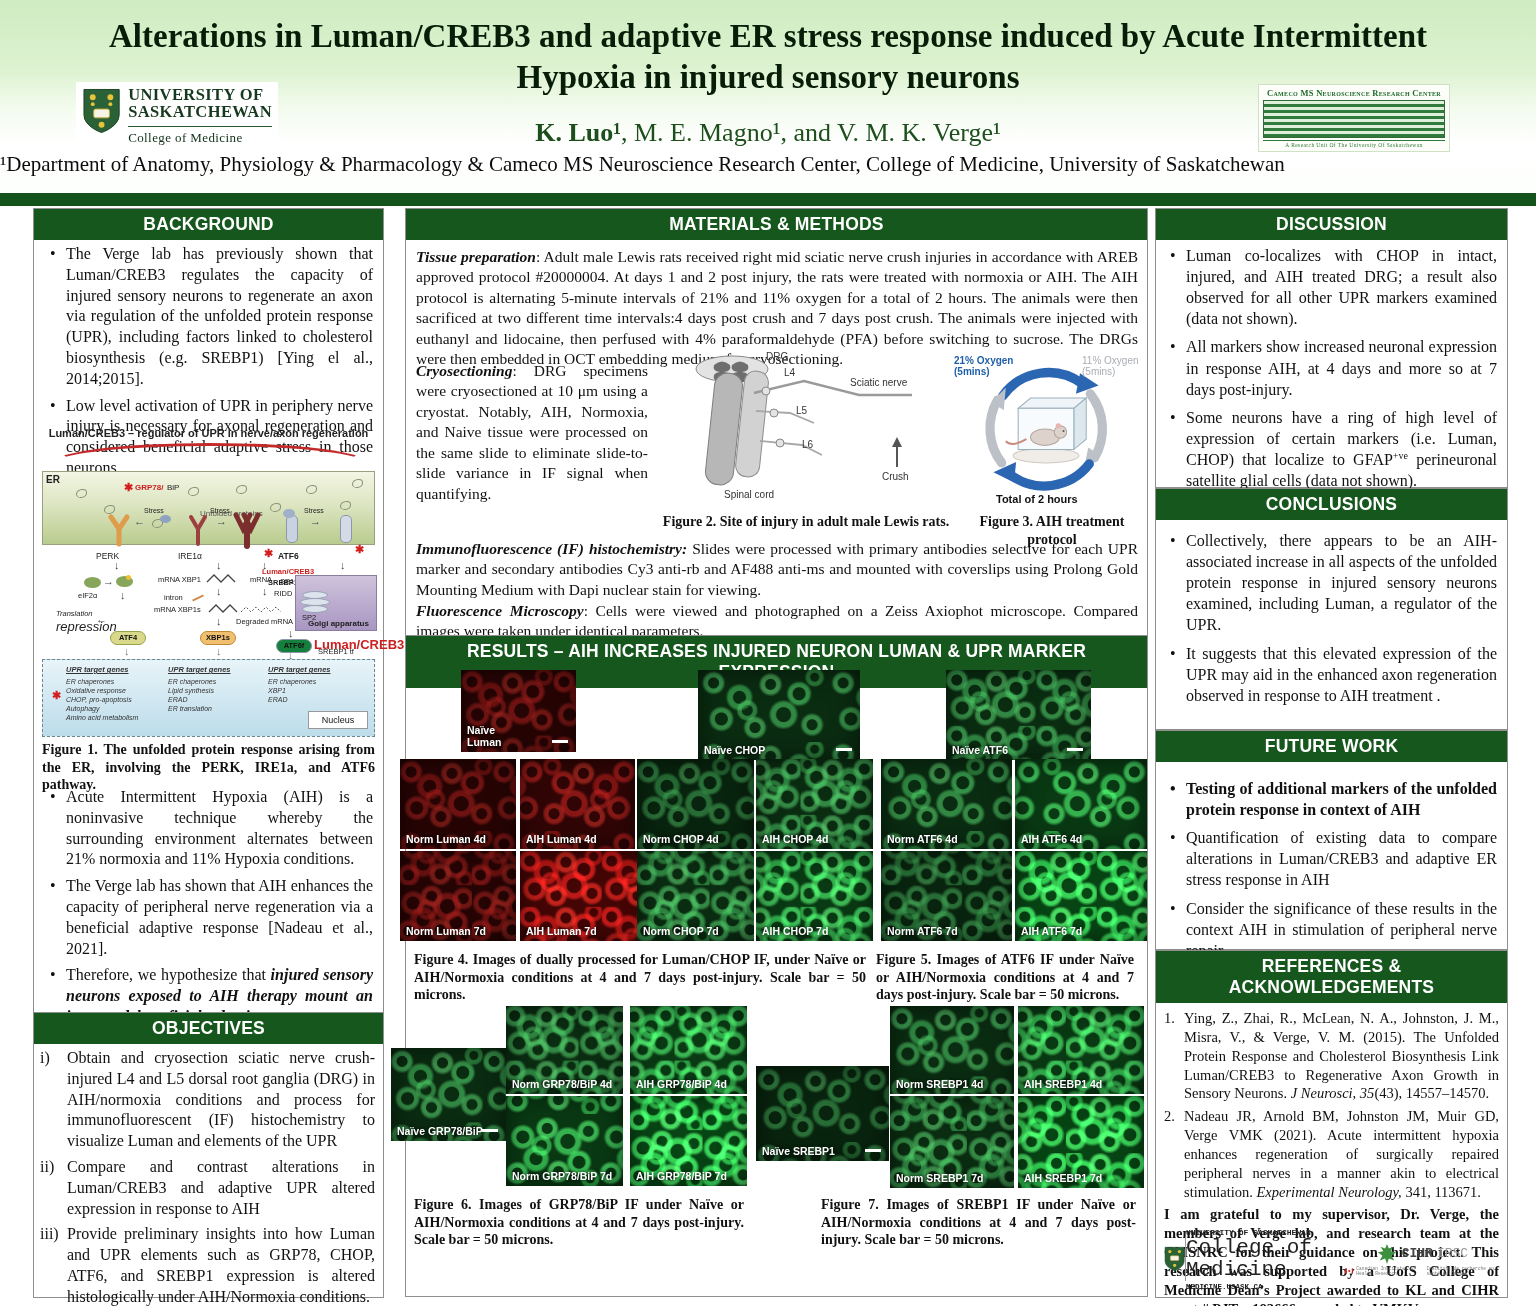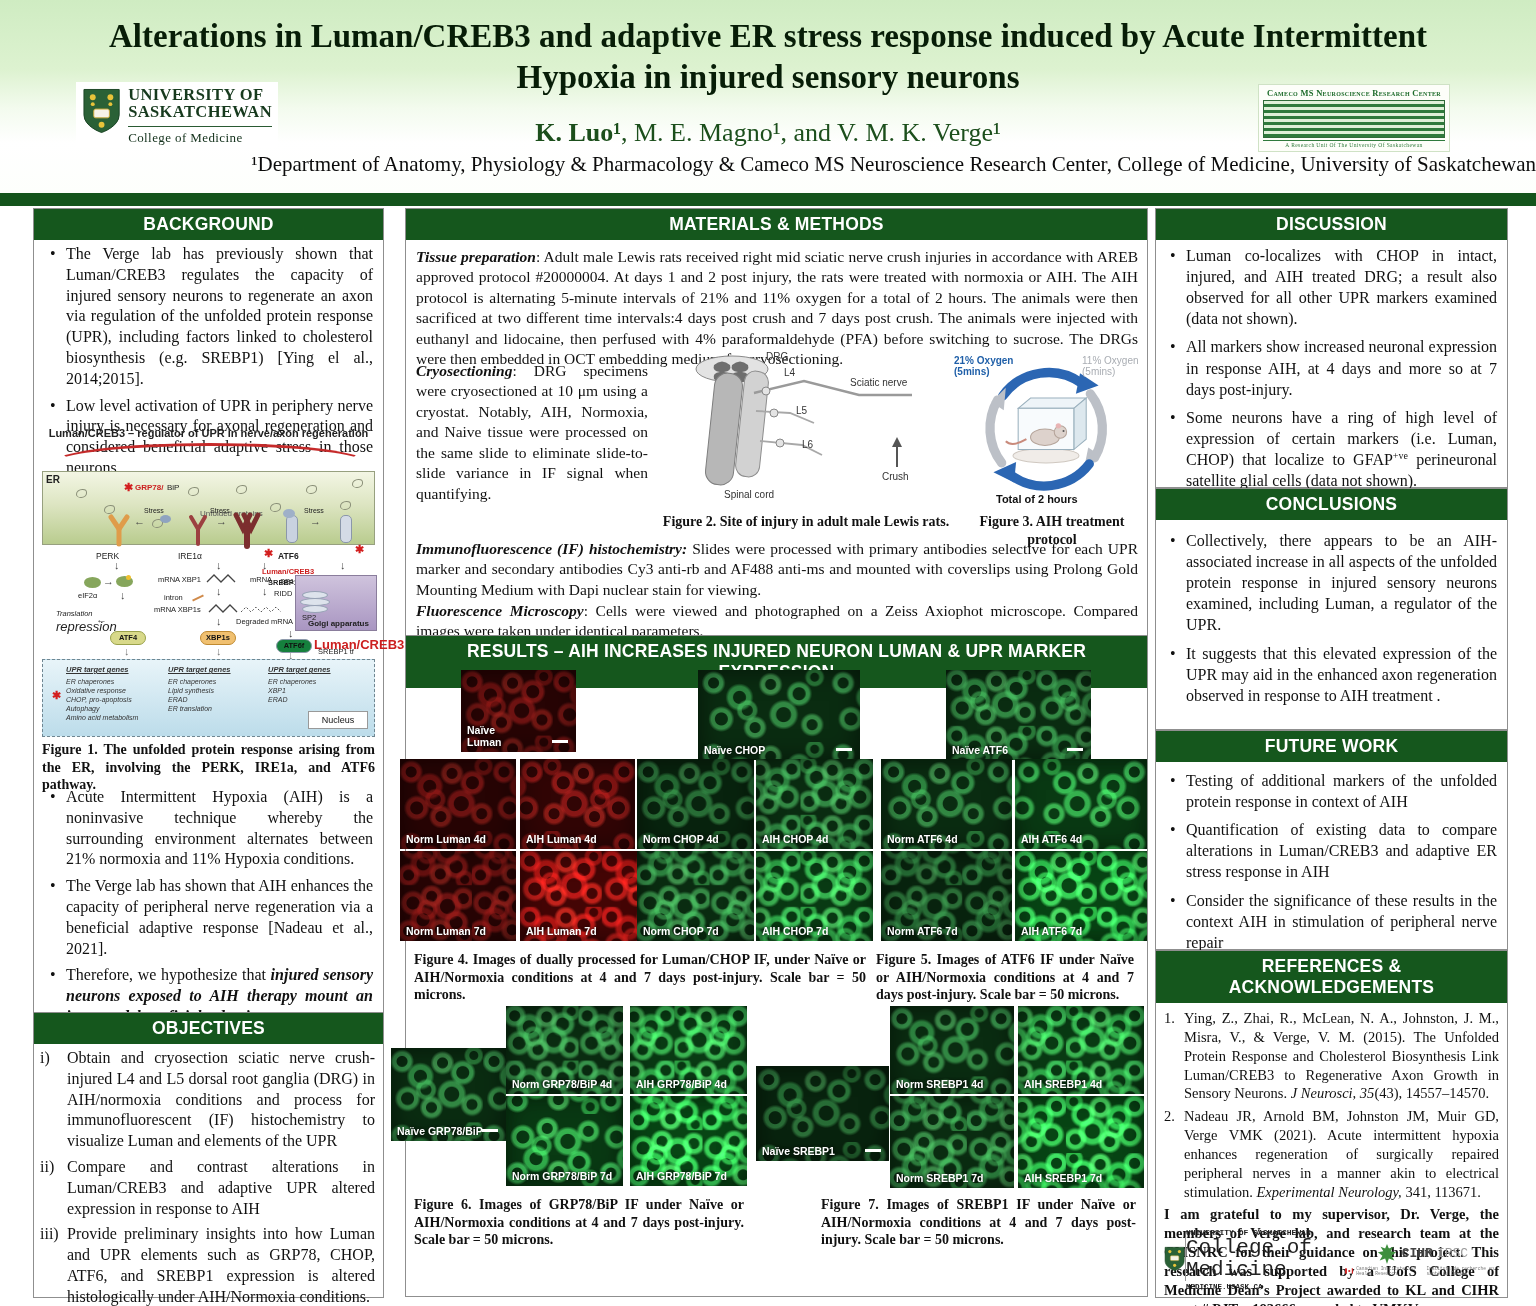--- a/index.html
+++ b/index.html
@@ -5,21 +5,21 @@
   html,body{margin:0;padding:0;background:#fff;}
   .poster{position:relative;width:1536px;height:1306px;background:#fff;
           font-family:"Liberation Serif",serif;color:#111;overflow:hidden;}
   
   .header{position:absolute;left:0;top:0;width:1536px;height:193px;
     background:linear-gradient(180deg,#cfecc2 0%,#ddf2d0 36%,#f3fbee 56%,#ffffff 74%,#fdfffc 100%);}
   .title{position:absolute;left:60px;right:60px;top:16px;text-align:center;
     font-size:33px;font-weight:bold;color:#071d07;line-height:1.25;}
   .authors{position:absolute;left:0;right:0;top:118px;text-align:center;font-size:26px;color:#1c4f1c;}
   .authors b{font-weight:bold;}
-  .affil{position:absolute;left:0;right:0;top:152px;text-align:right;font-size:21px;color:#0c0c0c;}
+  .affil{position:absolute;left:0;right:0;top:152px;text-align:left;font-size:21px;color:#0c0c0c;}
   .greenbar{position:absolute;left:0;top:193px;width:1536px;height:13px;background:#14541c;}
   .usasklogo{position:absolute;left:76px;top:82px;width:190px;background:#fff;padding:4px 6px;display:flex;gap:7px;align-items:flex-start;}
   .usaskname{font-family:"Liberation Serif",serif;color:#173a1e;font-weight:bold;font-size:16.5px;line-height:1.05;letter-spacing:.4px;}
   .usasksub{font-size:13px;color:#12301a;border-top:1px solid #2a5a33;margin-top:5px;padding-top:4px;font-weight:normal;}
   .cmsnrc{position:absolute;right:86px;top:84px;width:182px;background:#fdfef9;border:1px solid #cfe2c5;padding:3px 4px;text-align:center;}
   .cmsnrc .t{color:#1d6b2a;font-size:8.5px;font-weight:bold;letter-spacing:.3px;font-variant:small-caps;}
   .cmsnrc .bld{height:36px;margin:2px 0;background:repeating-linear-gradient(0deg,#2f7a3c 0 3px,#dff0d8 3px 6px);border:1px solid #2f6b39;}
   .cmsnrc .s{color:#2f7a3c;font-size:5.5px;letter-spacing:.4px;border-top:1px solid #2f7a3c;padding-top:1px;}
   
   .box{position:absolute;border:1px solid #8f8f8f;background:#fff;}
@@ -482,21 +482,21 @@
   </div>
 
   <div class="box" style="left:1155px;top:488px;width:351px;height:240px;">
     <div class="shead">CONCLUSIONS</div>
     <div class="rbu" style="margin-top:10px;">Collectively, there appears to be an AIH-associated increase in all aspects of the unfolded protein response in injured sensory neurons examined, including Luman, a regulator of the UPR.</div>
     <div class="rbu">It suggests that this elevated expression of the UPR may aid in the enhanced axon regeneration observed in response to AIH treatment .</div>
   </div>
 
   <div class="box" style="left:1155px;top:730px;width:351px;height:218px;">
     <div class="shead">FUTURE WORK</div>
-    <div class="rbu" style="margin-top:8px;">Testing of additional markers of the unfolded protein response in context of AIH</div>
+    <div class="rbu" style="margin-top:16px;font-weight:bold;">Testing of additional markers of the unfolded protein response in context of AIH</div>
     <div class="rbu">Quantification of existing data to compare alterations in Luman/CREB3 and adaptive ER stress response in AIH</div>
     <div class="rbu">Consider the significance of these results in the context AIH in stimulation of peripheral nerve repair</div>
   </div>
 
   <div class="box" style="left:1155px;top:950px;width:351px;height:346px;">
     <div class="shead">REFERENCES &amp; ACKNOWLEDGEMENTS</div>
     <div class="refrow" style="margin-top:6px;">
       <span class="refnum">1.</span>
       <span><span>Ying, Z., Zhai, R., McLean, N. A., Johnston, J. M., Misra, V., &amp; Verge, V. M. (2015). The Unfolded Protein Response and Cholesterol Biosynthesis Link Luman/CREB3 to Regenerative Axon Growth in Sensory Neurons. </span><i>J Neurosci, 35</i><span>(43), 14557–14570.</span></span>
     </div>

